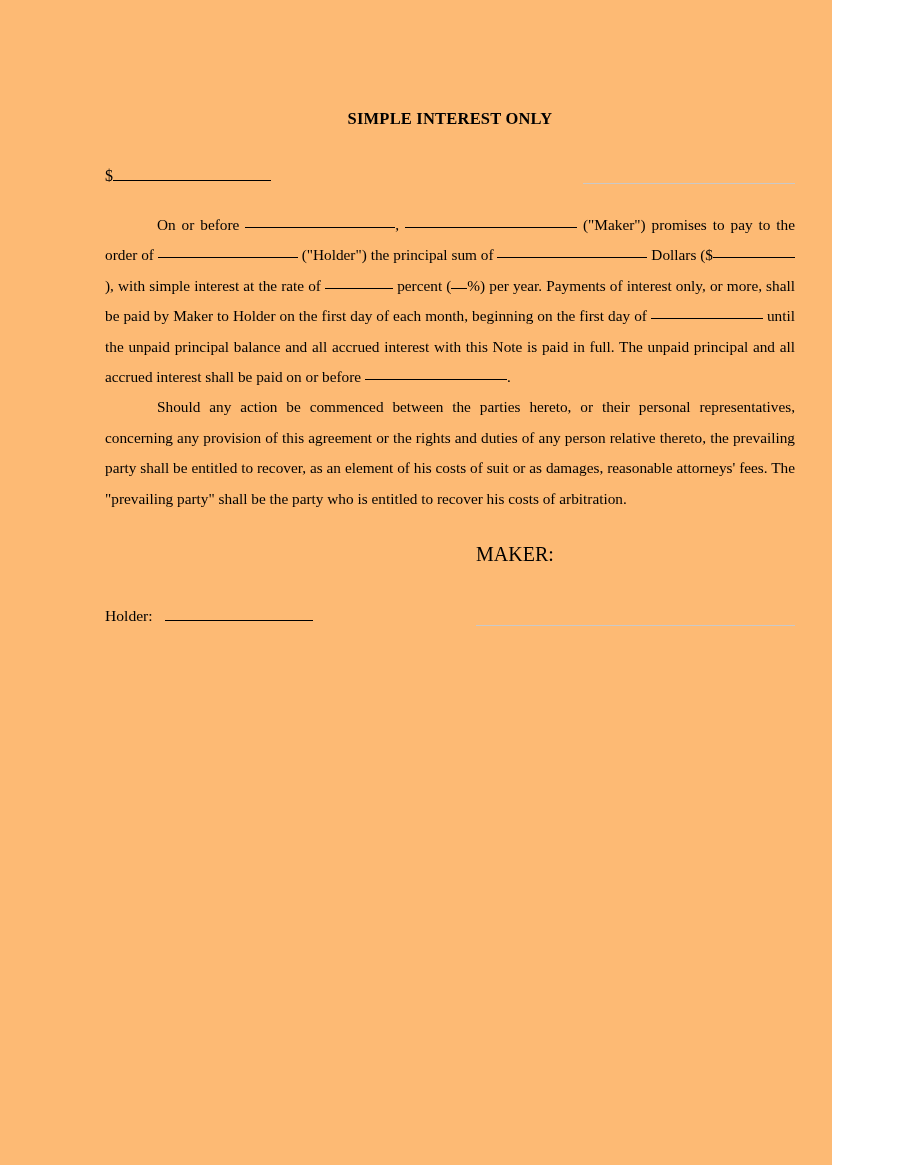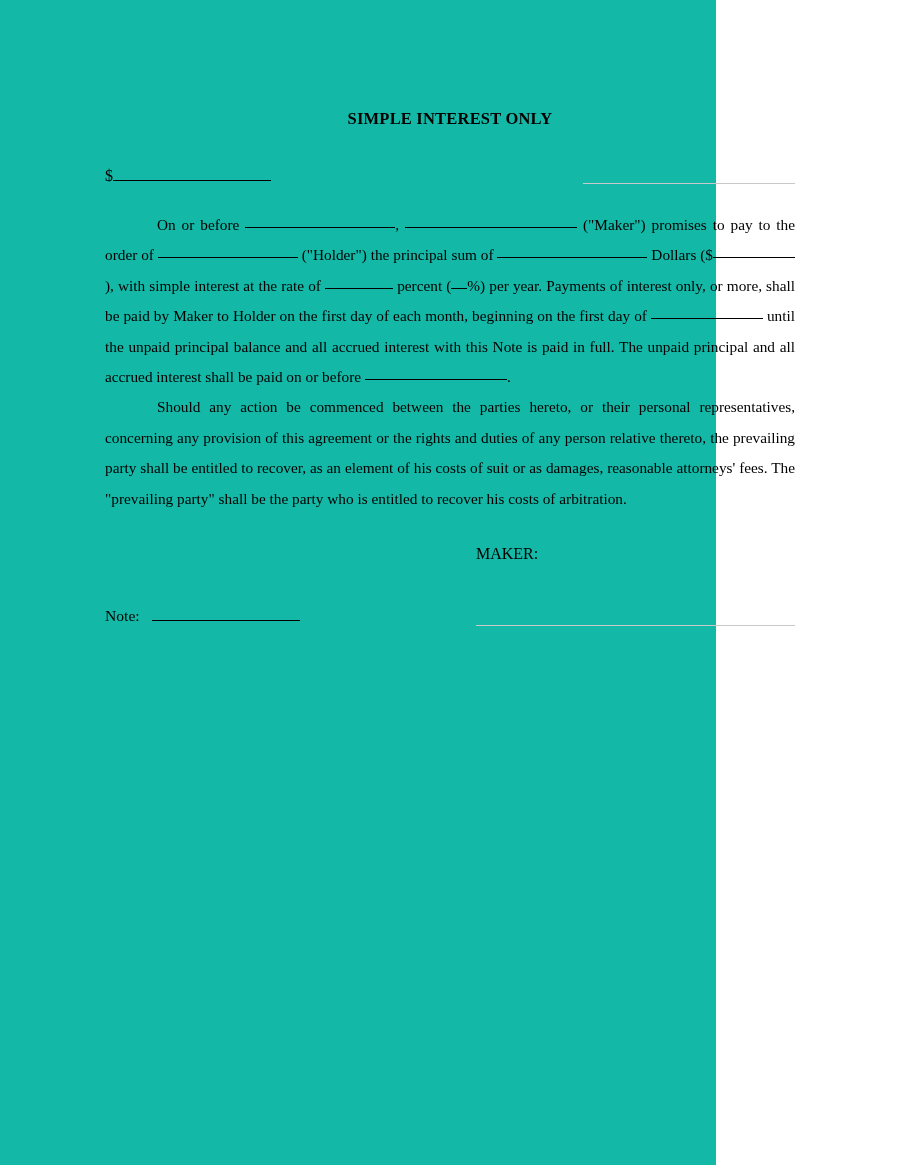--- a/index.html
+++ b/index.html
@@ -11,23 +11,23 @@
   body {
     width: 900px;
     height: 1165px;
     font-family: "Liberation Serif", "DejaVu Serif", serif;
     color: #000000;
     -webkit-font-smoothing: antialiased;
   }
 
   .page {
     position: relative;
-    width: 716px;
+    width: 832px;
     height: 1165px;
-    background: #14b8a6;
+    background: #fdba74;
     box-sizing: border-box;
   }
 
   .doc-body {
     position: absolute;
     left: 105px;
     top: 0;
     width: 690px;   
   }
 
@@ -108,21 +108,21 @@
   .w-dollars { width: 82px; }
   .w-rate    { width: 68px; }
   .w-pct     { width: 16px; }
   .w-month   { width: 112px; }
   .w-final   { width: 142px; }
 
   
   .maker-row {
     margin-top: 29px;
     padding-left: 371px;   
-    font-size: 16px;
+    font-size: 20px;
     line-height: 22px;
   }
 
   .dated-row {
     position: relative;
     margin-top: 40px;
     height: 26px;
     font-size: 15.6px;
     line-height: 22px;
   }
@@ -156,18 +156,18 @@
 
     <p class="para first"><span class="indent"></span><span>On or before</span> <span class="fill w-date1"></span><span>,</span> <span class="fill w-maker"></span> <span>("Maker") promises to pay to the order of</span> <span class="fill w-holder"></span> <span>("Holder") the principal sum of</span> <span class="fill w-sum"></span> <span>Dollars ($</span><span class="fill w-dollars"></span><span>), with simple interest at the rate of</span> <span class="fill w-rate"></span> <span>percent (</span><span class="fill w-pct"></span><span>%) per year.  Payments of interest only, or more, shall be paid by Maker to Holder on the first day of each month, beginning on the first day of</span> <span class="fill w-month"></span> <span>until the unpaid principal balance and all accrued interest with this Note is paid in full.  The unpaid principal and all accrued interest shall be paid on or before</span> <span class="fill w-final"></span><span>.</span></p>
 
     <p class="para"><span class="indent"></span><span>Should any action be commenced between the parties hereto, or their personal representatives, concerning any provision of this agreement or the rights and duties of any person relative thereto, the prevailing party shall be entitled to recover, as an element of his costs of suit or as damages, reasonable attorneys' fees.  The "prevailing party" shall be the party who is entitled to recover his costs of arbitration.</span></p>
 
     <div class="maker-row">
       <span>MAKER:</span>
     </div>
 
     <div class="dated-row">
-      <span class="dated-label">Note:</span><span class="blank-dark dated-blank"></span>
+      <span class="dated-label">Holder:</span><span class="blank-dark dated-blank"></span>
       <div class="rule-light sign-rule"></div>
     </div>
 
   </div>
 </div>
 
 </body></html>

